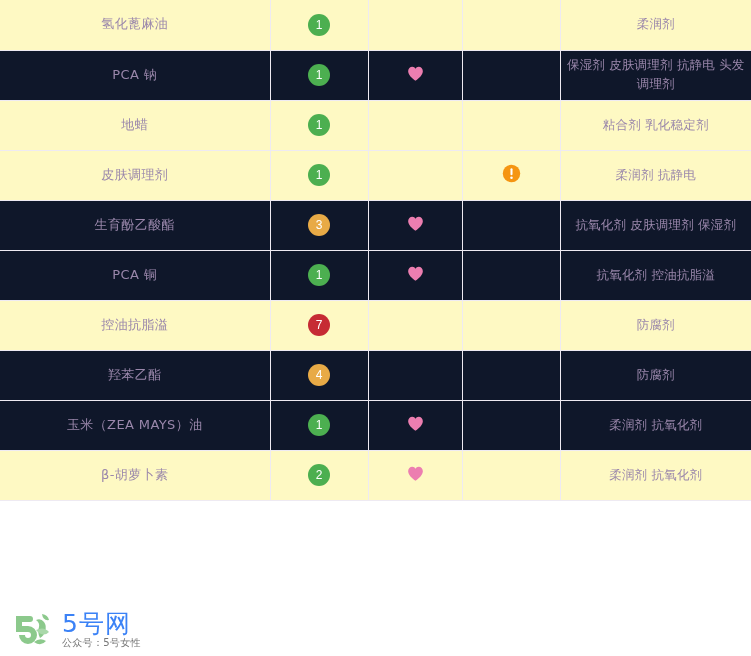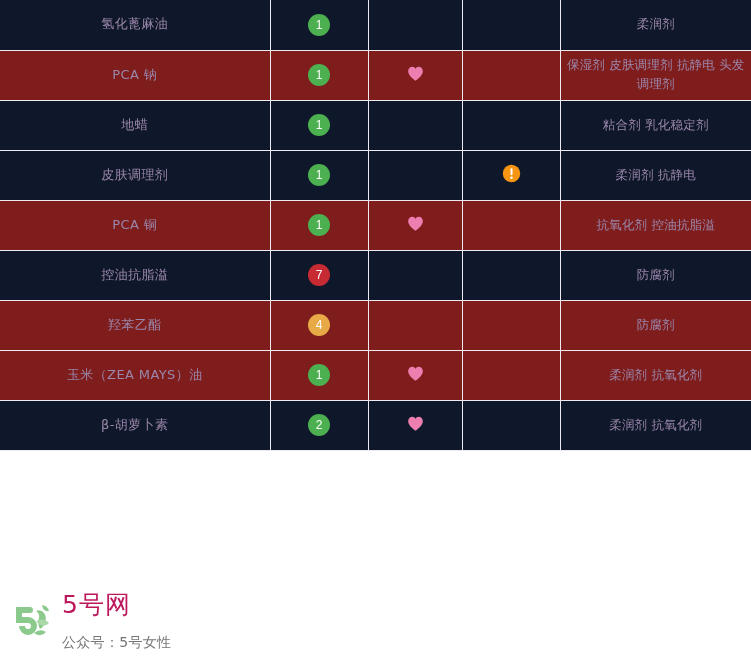--- a/index.html
+++ b/index.html
@@ -19,24 +19,24 @@
     width: 751px;
     border-collapse: collapse;
     table-layout: fixed;
   }
 
   .ingredient-table tr {
     height: 50px;
   }
 
   .ingredient-table tr.row-even {
+    background: #fef9c3;
+  }
+  .ingredient-table tr.row-odd {
     background: #0f172a;
-  }
-  .ingredient-table tr.row-odd {
-    background: #7f1d1d;
   }
 
   .ingredient-table td {
     border-right: 1px solid #eeeaf2;
     border-bottom: 1px solid #eeeaf2;
     vertical-align: middle;
     text-align: center;
     padding: 0 6px;
     box-sizing: border-box;
   }
@@ -113,29 +113,29 @@
     width: 46px;
     height: 40px;
     flex: 0 0 auto;
   }
   .watermark-text {
     margin-left: 6px;
     line-height: 1.05;
   }
   .watermark-title {
     font-size: 25px;
-    color: #be185d;
+    color: #3b82f6;
     font-family: "DejaVu Sans", "Liberation Sans", sans-serif;
     letter-spacing: 1px;
     font-weight: 400;
   }
   .watermark-sub {
-    font-size: 14px;
+    font-size: 10px;
     color: #757575;
-    margin-top: 17px;
+    margin-top: 1px;
     letter-spacing: 0.3px;
   }
 </style>
 </head>
 <body>
 
 <table class="ingredient-table">
   <colgroup>
     <col class="col-name">
     <col class="col-score">
@@ -170,20 +170,29 @@
       <tr class="row-even">
         <td class="cell-name">皮肤调理剂</td>
         <td><span class="badge badge-green">1</span></td>
         <td class="empty-cell"></td>
         <td><span class="warn-icon"><svg viewBox="0 0 24 24" width="19" height="19" aria-hidden="true">
               <circle cx="12" cy="12" r="11" fill="#f59512"></circle>
               <rect x="10.7" y="5.3" width="2.6" height="9" rx="1.3" fill="#ffffff"></rect>
               <circle cx="12" cy="17.4" r="1.6" fill="#ffffff"></circle>
             </svg></span></td>
         <td class="cell-func">柔润剂 抗静电</td>
+      </tr>
+      <tr class="row-odd">
+        <td class="cell-name">生育酚乙酸酯</td>
+        <td><span class="badge badge-orange">3</span></td>
+        <td><span class="heart-icon"><svg viewBox="0 0 24 22" width="17" height="17" aria-hidden="true">
+              <path fill="#ec7eb0" d="M12 21.3 C12 21.3 1.6 14.6 1.6 7.8 C1.6 4.1 4.3 1.5 7.5 1.5 C9.6 1.5 11.2 2.6 12 4.2 C12.8 2.6 14.4 1.5 16.5 1.5 C19.7 1.5 22.4 4.1 22.4 7.8 C22.4 14.6 12 21.3 12 21.3 Z"></path>
+            </svg></span></td>
+        <td class="empty-cell"></td>
+        <td class="cell-func">抗氧化剂 皮肤调理剂 保湿剂</td>
       </tr>
       <tr class="row-odd">
         <td class="cell-name">PCA 铜</td>
         <td><span class="badge badge-green">1</span></td>
         <td><span class="heart-icon"><svg viewBox="0 0 24 22" width="17" height="17" aria-hidden="true">
               <path fill="#ec7eb0" d="M12 21.3 C12 21.3 1.6 14.6 1.6 7.8 C1.6 4.1 4.3 1.5 7.5 1.5 C9.6 1.5 11.2 2.6 12 4.2 C12.8 2.6 14.4 1.5 16.5 1.5 C19.7 1.5 22.4 4.1 22.4 7.8 C22.4 14.6 12 21.3 12 21.3 Z"></path>
             </svg></span></td>
         <td class="empty-cell"></td>
         <td class="cell-func">抗氧化剂 控油抗脂溢</td>
       </tr>

